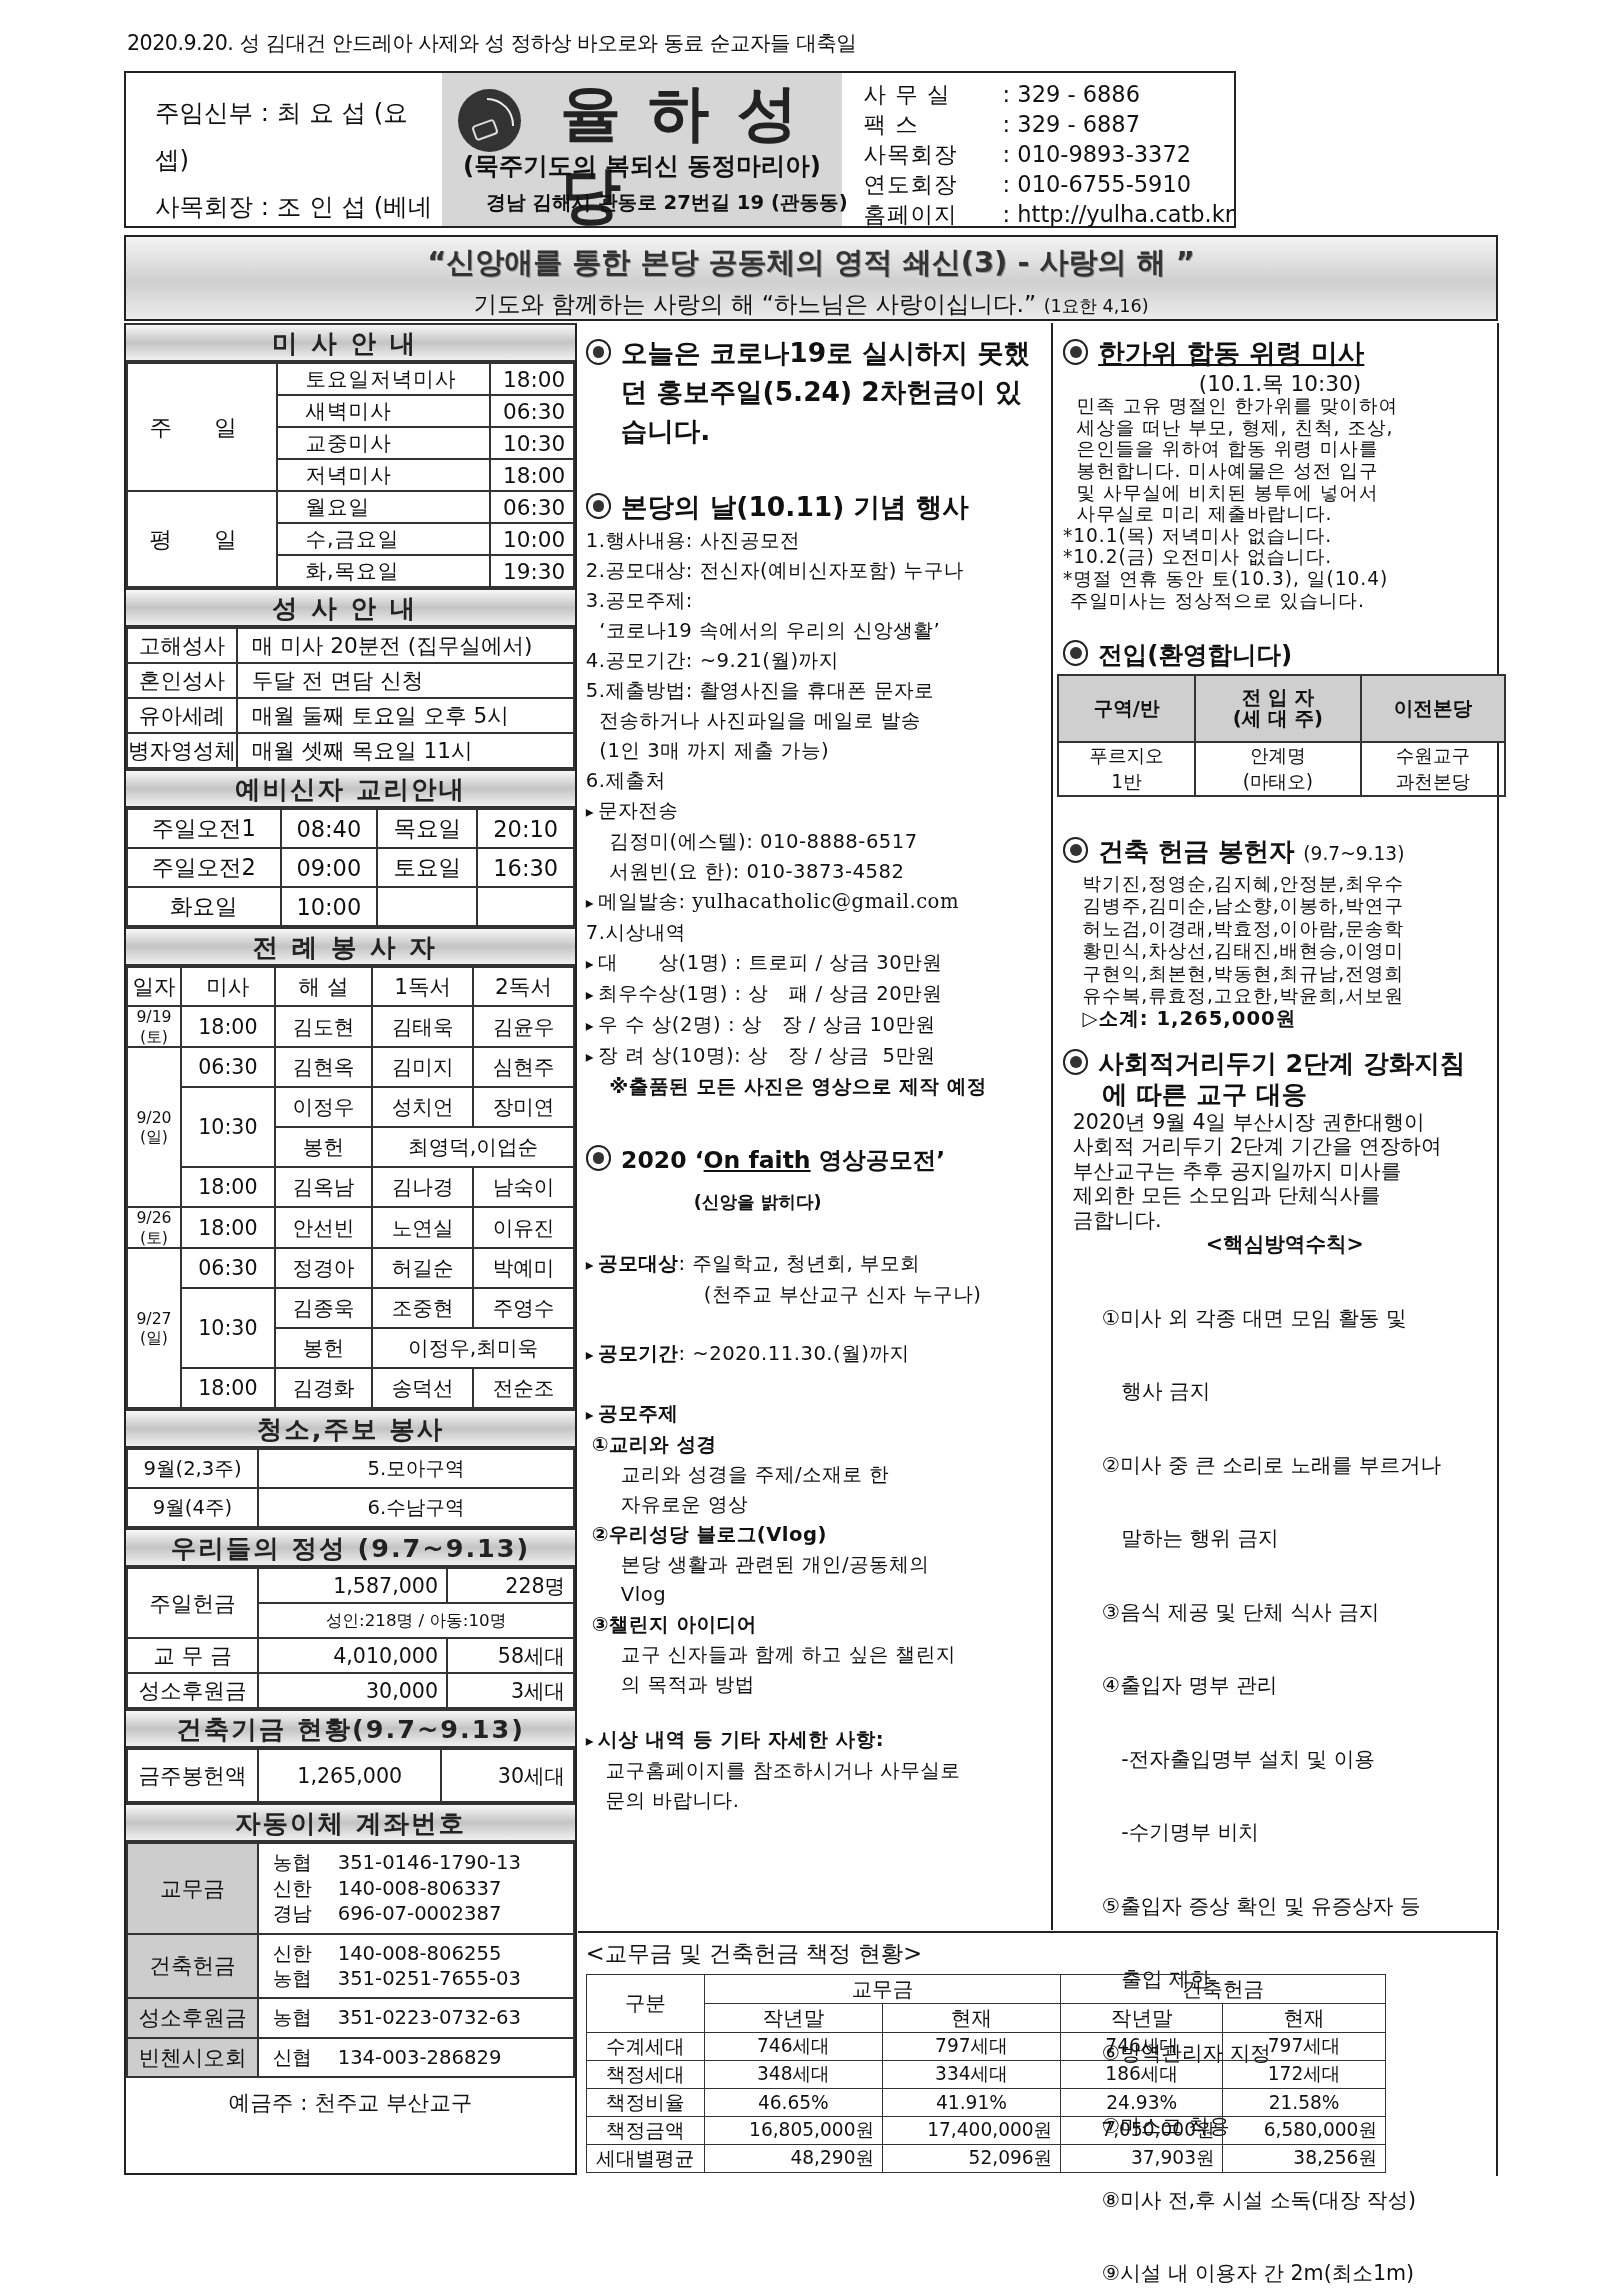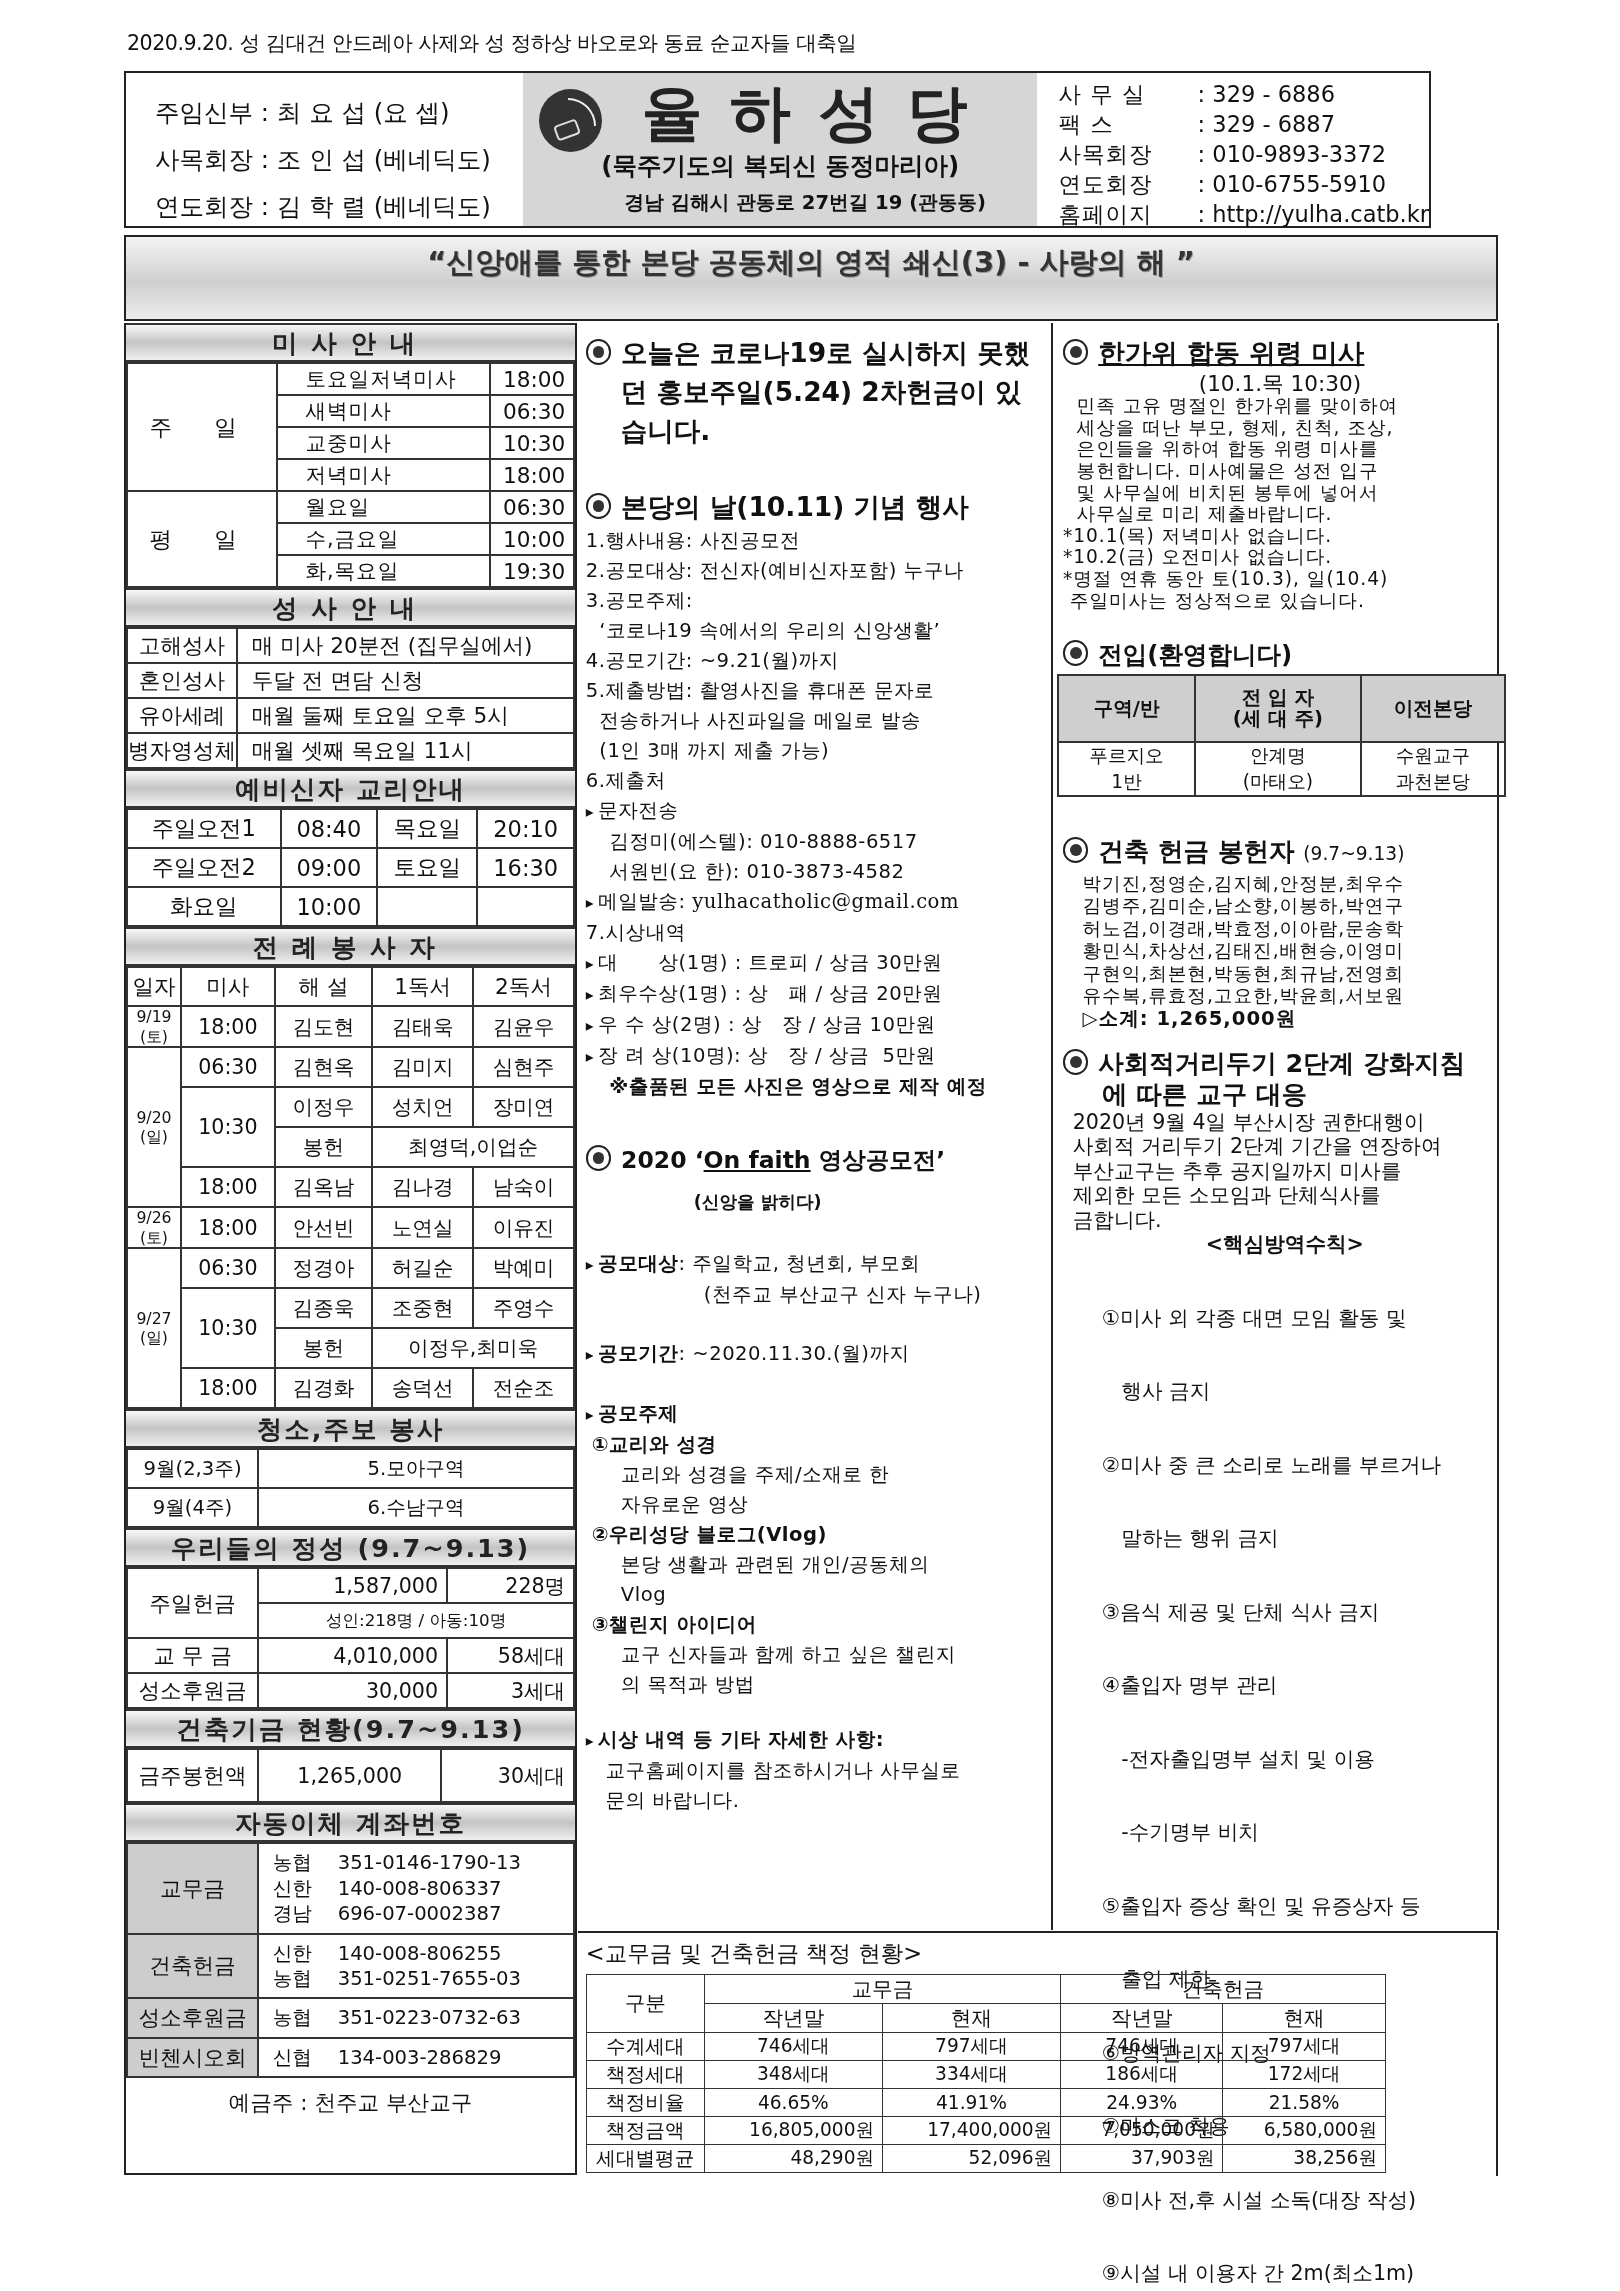--- a/index.html
+++ b/index.html
@@ -2,21 +2,21 @@
 <html><head>
 <meta charset="utf-8">
 <style>
   * { box-sizing: border-box; margin: 0; padding: 0; }
   html, body { width: 1620px; height: 2292px; background: #fff; }
   body { font-family: "DejaVu Sans", "Liberation Sans", sans-serif; color: #111; position: relative; overflow: hidden; }
 
   .topline { position: absolute; left: 127px; top: 29px; font-size: 20.6px; letter-spacing: -0.5px; }
 
   
-  .header { position: absolute; left: 124px; top: 71px; width: 1307px; height: 157px; border: 2.9px solid #222; display: flex; background: #fff; }
+  .header { position: absolute; left: 124px; top: 71px; width: 1112px; height: 157px; border: 2.9px solid #222; display: flex; background: #fff; }
   .hdr-left { width: 412px; padding: 15.7px 0 0 29px; font-size: 24.5px; line-height: 47px; }
   .hdr-center { width: 534px; background: #d6d6d6; position: relative; }
   .hdr-right { flex: 1; padding: 5.9px 0 0 21.6px; font-size: 22.5px; line-height: 30px; font-family: "DejaVu Sans", sans-serif; }
   .hdr-right .row { display: flex; white-space: nowrap; }
   .hdr-right .lbl { width: 139px; letter-spacing: 1px; }
   .logo { position: absolute; left: 15.7px; top: 15.7px; width: 63px; height: 63px; border-radius: 50%; background: #333; }
   .logo::before { content: ""; position: absolute; left: 29px; top: 9.8px; width: 25.5px; height: 25.5px; border: 2px solid #eee; border-left: none; border-bottom: none; border-radius: 0 29px 0 0; }
   .logo::after { content: ""; position: absolute; left: 15.7px; top: 33px; width: 19.6px; height: 11.8px; border: 2px solid #ddd; border-radius: 3.9px; transform: rotate(-20deg); }
   .church-name { position: absolute; left: 118px; top: 0px; font-size: 61px; font-weight: bold; letter-spacing: 27.4px; color: #222; }
   .church-sub { position: absolute; left: 0; width: 100%; text-align: center; top: 76px; font-size: 24.5px; font-weight: bold; }
@@ -117,20 +117,21 @@
       </div>
     <div class="row">
         <span class="lbl">홈페이지</span>
         <span>: http://yulha.catb.kr</span>
       </div>
   </div>
 </div>
 
 <div class="banner">
   <div class="banner-title">“신앙애를 통한 본당 공동체의 영적 쇄신(3) - 사랑의 해 ”</div>
+  <div class="banner-sub"><span>기도와 함께하는 사랑의 해 “하느님은 사랑이십니다.”</span> <span class="ref">(1요한 4,16)</span></div>
 </div>
 
 <div class="leftcol">
   <div class="sec-head wide">미사안내</div>
   <table class="mass">
     <tbody>
         <tr>
           <td class="grp" rowspan="4">주 일</td>
           <td class="nm">토요일저녁미사</td>
           <td class="tm">18:00</td>

